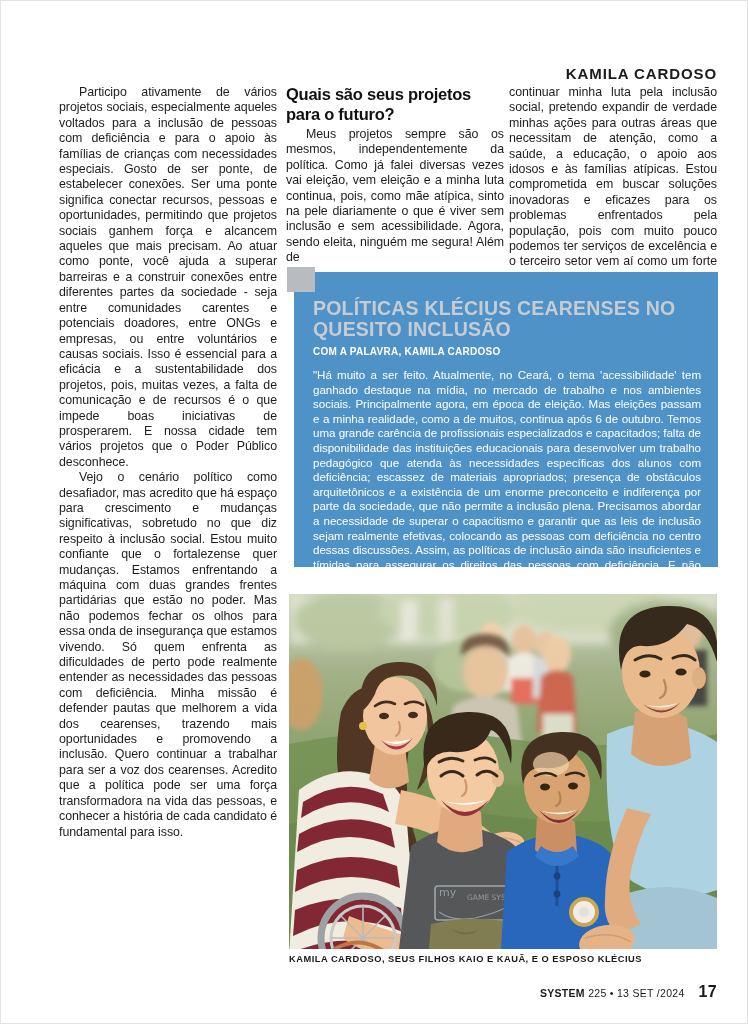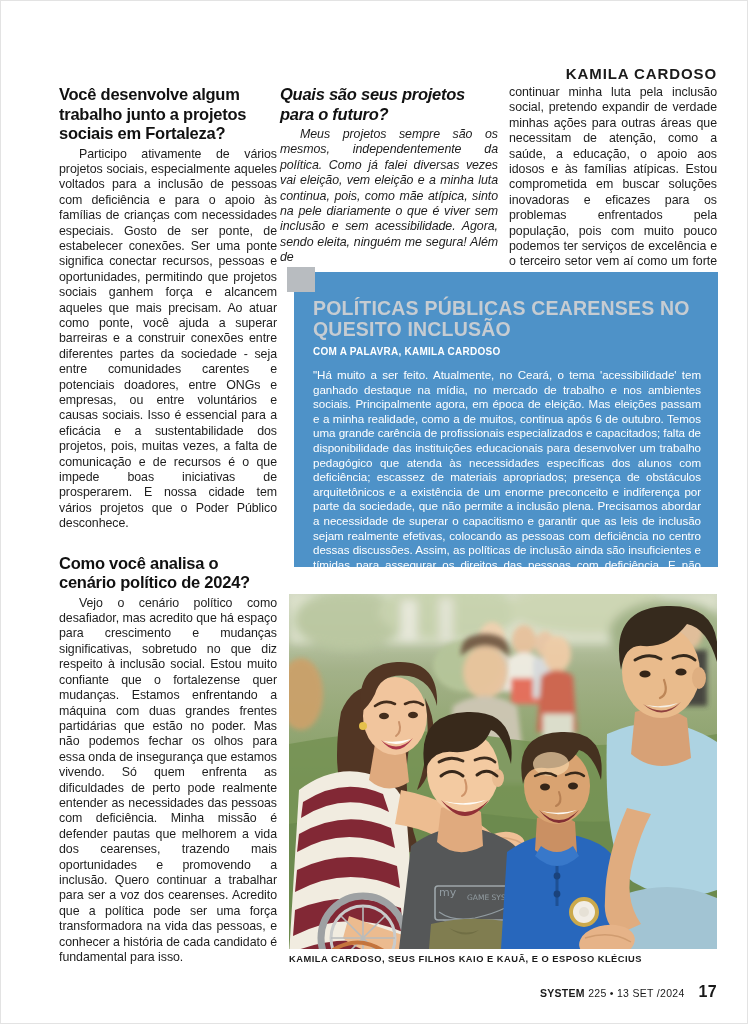--- a/index.html
+++ b/index.html
@@ -33,21 +33,21 @@
     margin-top: 26px;
   }
 
   
   .col {
     position: absolute;
     top: 84px;
     box-sizing: border-box;
   }
   .col-1 { left: 58px;  width: 218px; }
-  .col-2 { left: 279px; width: 218px; font-style: italic; }
+  .col-2 { left: 285px; width: 218px; }
   .col-3 { left: 508px; width: 208px; }
 
   h2.qhead {
     font-size: 16.5px;
     line-height: 19.5px;
     font-weight: 700;
     color: #111111;
     margin: 0 0 3px 0;
     letter-spacing: -0.25px;
   }
@@ -165,39 +165,37 @@
   }
 </style>
 </head>
 <body>
 
 <div class="page">
 
   <div class="running-head">KAMILA CARDOSO</div>
 
   <div class="col col-1">
-    <h2 class="qhead">Você desenvolve algum trabalho junto a projetos sociais em Fortaleza?</h2>
     <p class="body">Participo ativamente de vários projetos sociais, especialmente aqueles voltados para a inclusão de pessoas com deficiência e para o apoio às famílias de crianças com necessidades especiais. Gosto de ser ponte, de estabelecer conexões. Ser uma ponte significa conectar recursos, pessoas e oportunidades, permitindo que projetos sociais ganhem força e alcancem aqueles que mais precisam. Ao atuar como ponte, você ajuda a superar barreiras e a construir conexões entre diferentes partes da sociedade - seja entre comunidades carentes e potenciais doadores, entre ONGs e empresas, ou entre voluntários e causas sociais. Isso é essencial para a eficácia e a sustentabilidade dos projetos, pois, muitas vezes, a falta de comunicação e de recursos é o que impede boas iniciativas de prosperarem. E nossa cidade tem vários projetos que o Poder Público desconhece.</p>
 
-    <h2 class="qhead second">Como você analisa o cenário político de 2024?</h2>
     <p class="body">Vejo o cenário político como desafiador, mas acredito que há espaço para crescimento e mudanças significativas, sobretudo no que diz respeito à inclusão social. Estou muito confiante que o fortalezense quer mudanças. Estamos enfrentando a máquina com duas grandes frentes partidárias que estão no poder. Mas não podemos fechar os olhos para essa onda de insegurança que estamos vivendo. Só quem enfrenta as dificuldades de perto pode realmente entender as necessidades das pessoas com deficiência. Minha missão é defender pautas que melhorem a vida dos cearenses, trazendo mais oportunidades e promovendo a inclusão. Quero continuar a trabalhar para ser a voz dos cearenses. Acredito que a política pode ser uma força transformadora na vida das pessoas, e conhecer a história de cada candidato é fundamental para isso.</p>
   </div>
 
   <div class="col col-2">
     <h2 class="qhead">Quais são seus projetos para o futuro?</h2>
     <p class="body">Meus projetos sempre são os mesmos, independentemente da política. Como já falei diversas vezes vai eleição, vem eleição e a minha luta continua, pois, como mãe atípica, sinto na pele diariamente o que é viver sem inclusão e sem acessibilidade. Agora, sendo eleita, ninguém me segura! Além de</p>
   </div>
 
   <div class="col col-3">
     <p class="body cont"><span>continuar minha luta pela inclusão social, pretendo expandir de verdade minhas ações para outras áreas que necessitam de atenção, como a saúde, a educação, o apoio aos idosos e às famílias atípicas. Estou comprometida em buscar soluções inovadoras e eficazes para os problemas enfrentados pela população, pois com muito pouco podemos ter serviços de excelência e o terceiro setor vem aí como um forte aliado.</span><span class="endmark"></span></p>
   </div>
 
   <div class="bluebox">
     <span class="tab"></span>
-    <h3>POLÍTICAS PÚBLICAS CEARENSES NO QUESITO INCLUSÃO</h3>
+    <h3>POLÍTICAS KLÉCIUS CEARENSES NO QUESITO INCLUSÃO</h3>
     <h4>COM A PALAVRA, KAMILA CARDOSO</h4>
     <p class="quote">"Há muito a ser feito. Atualmente, no Ceará, o tema 'acessibilidade' tem ganhado destaque na mídia, no mercado de trabalho e nos ambientes sociais. Principalmente agora, em época de eleição. Mas eleições passam e a minha realidade, como a de muitos, continua após 6 de outubro. Temos uma grande carência de profissionais especializados e capacitados; falta de disponibilidade das instituições educacionais para desenvolver um trabalho pedagógico que atenda às necessidades específicas dos alunos com deficiência; escassez de materiais apropriados; presença de obstáculos arquitetônicos e a existência de um enorme preconceito e indiferença por parte da sociedade, que não permite a inclusão plena. Precisamos abordar a necessidade de superar o capacitismo e garantir que as leis de inclusão sejam realmente efetivas, colocando as pessoas com deficiência no centro dessas discussões. Assim, as políticas de inclusão ainda são insuficientes e tímidas para assegurar os direitos das pessoas com deficiência. E não podem jamais ser temporárias".</p>
   </div>
 
   <div class="photo">
     <svg width="428" height="355" viewBox="0 0 428 355">
       <defs>
         <linearGradient id="bgsky" x1="0" y1="0" x2="0" y2="1">
           <stop offset="0%" stop-color="#cfd9c6"></stop>
           <stop offset="22%" stop-color="#9fb089"></stop>

